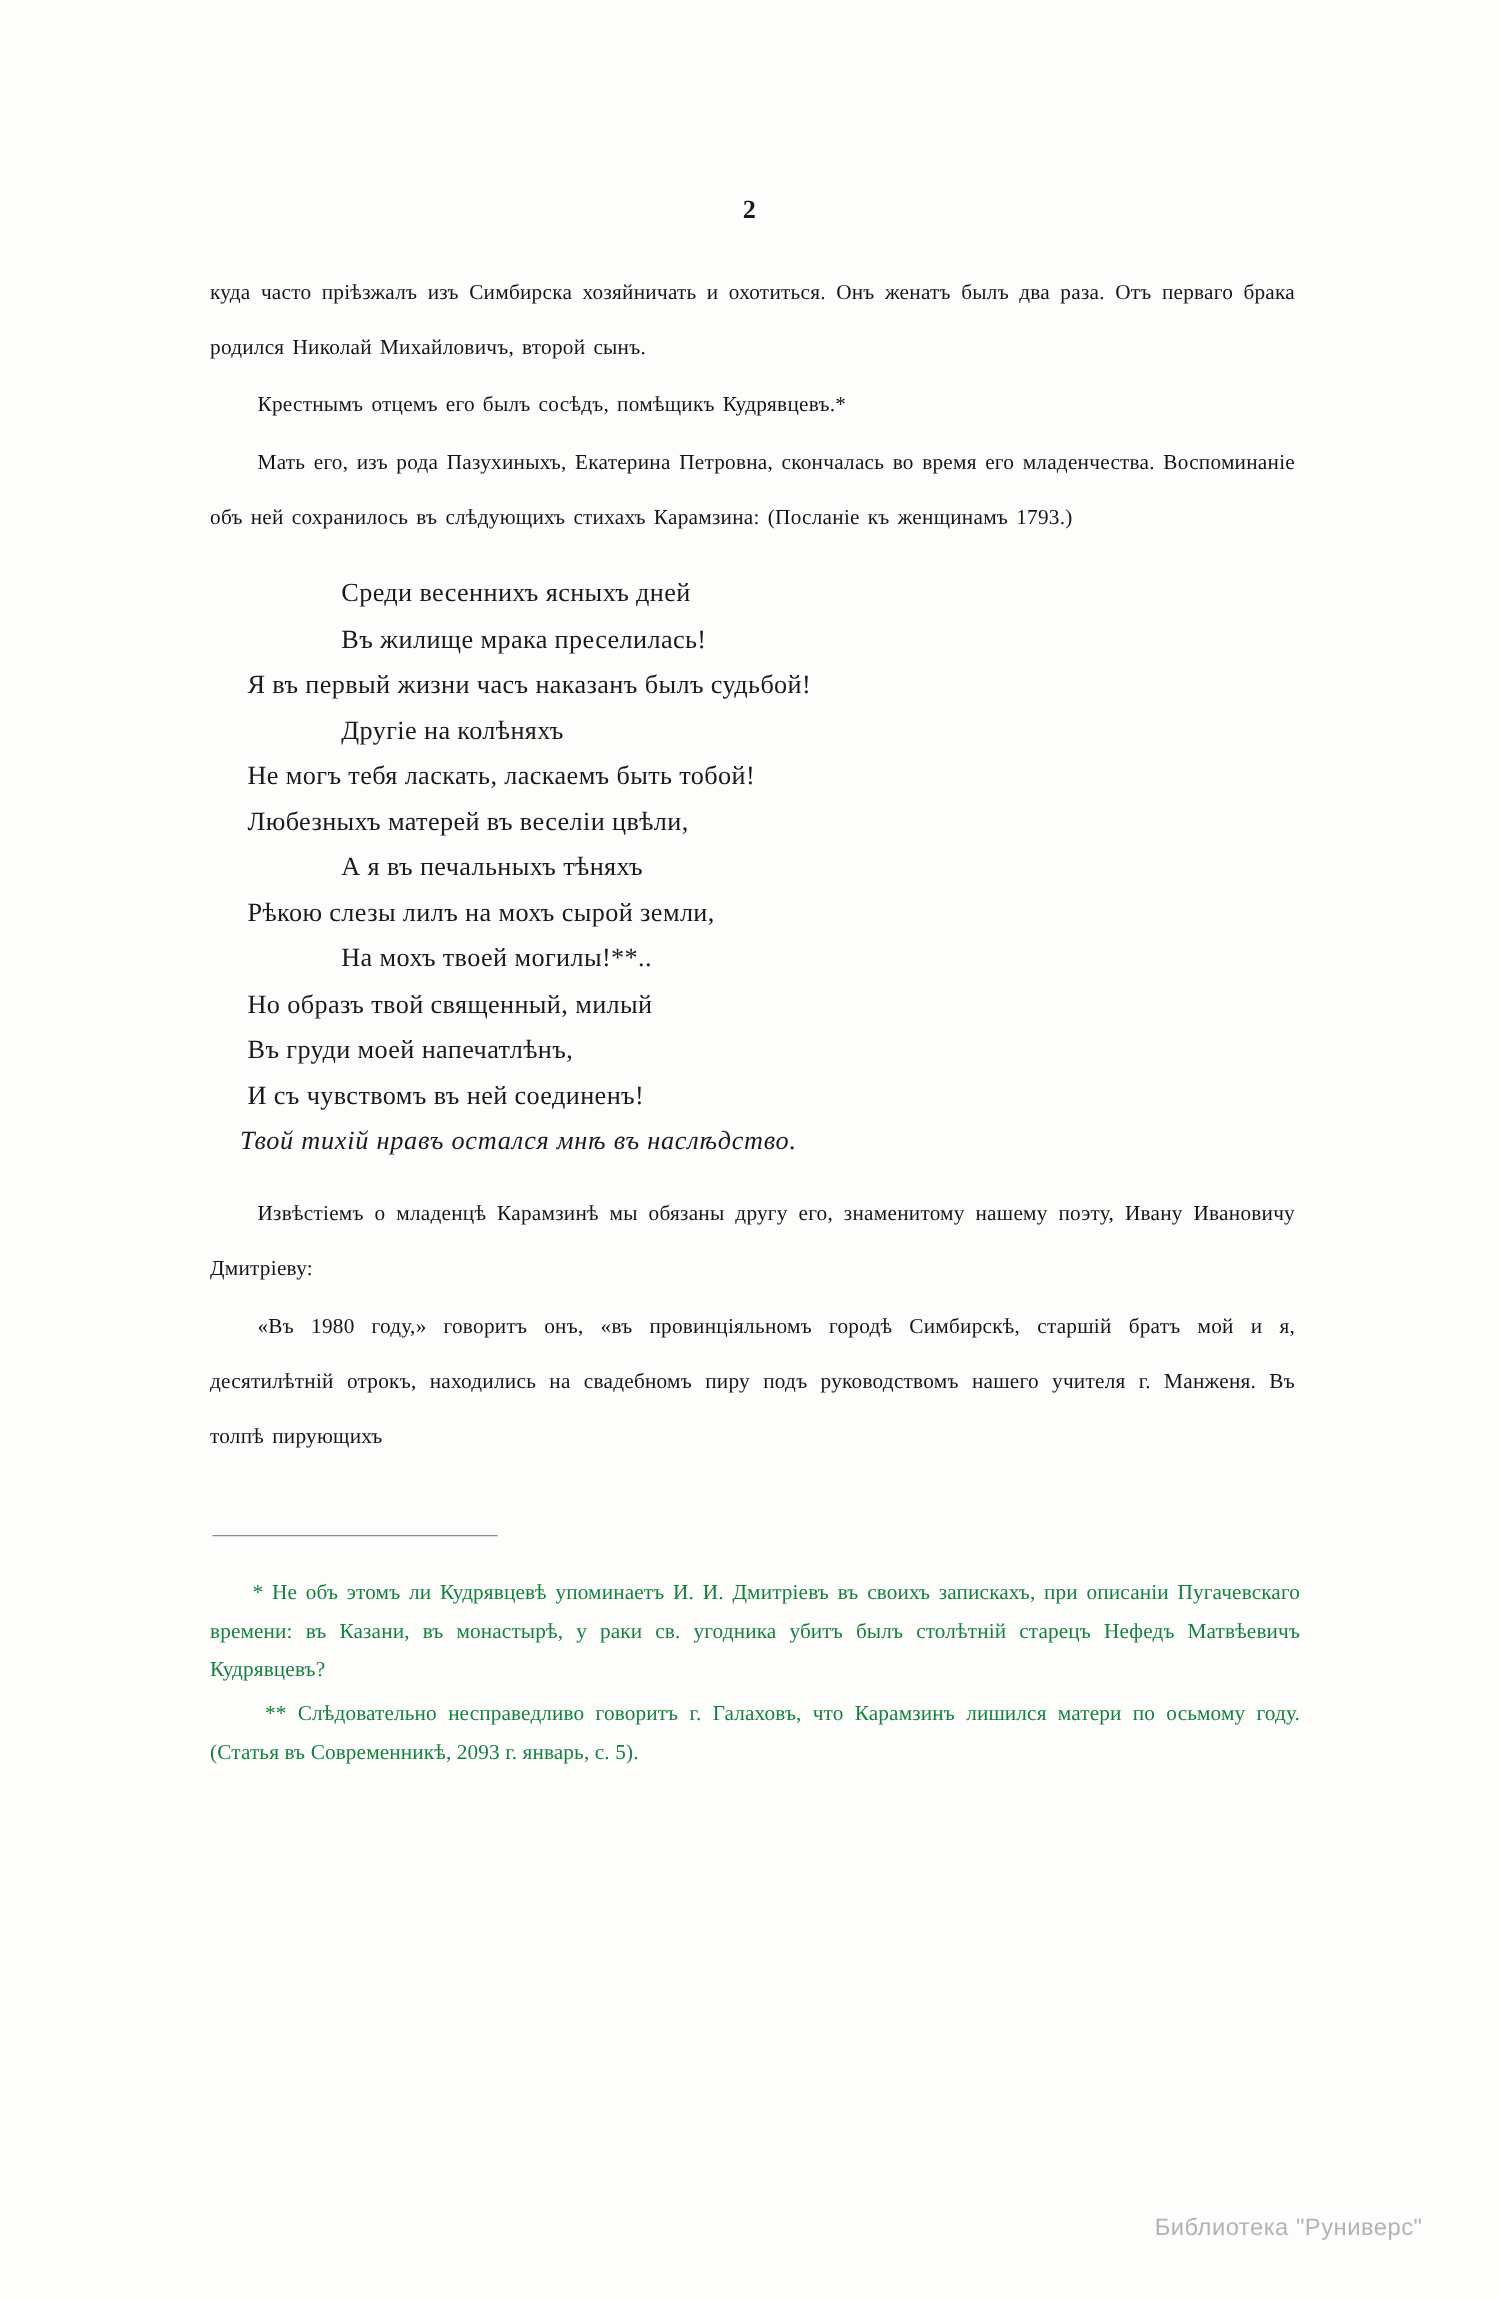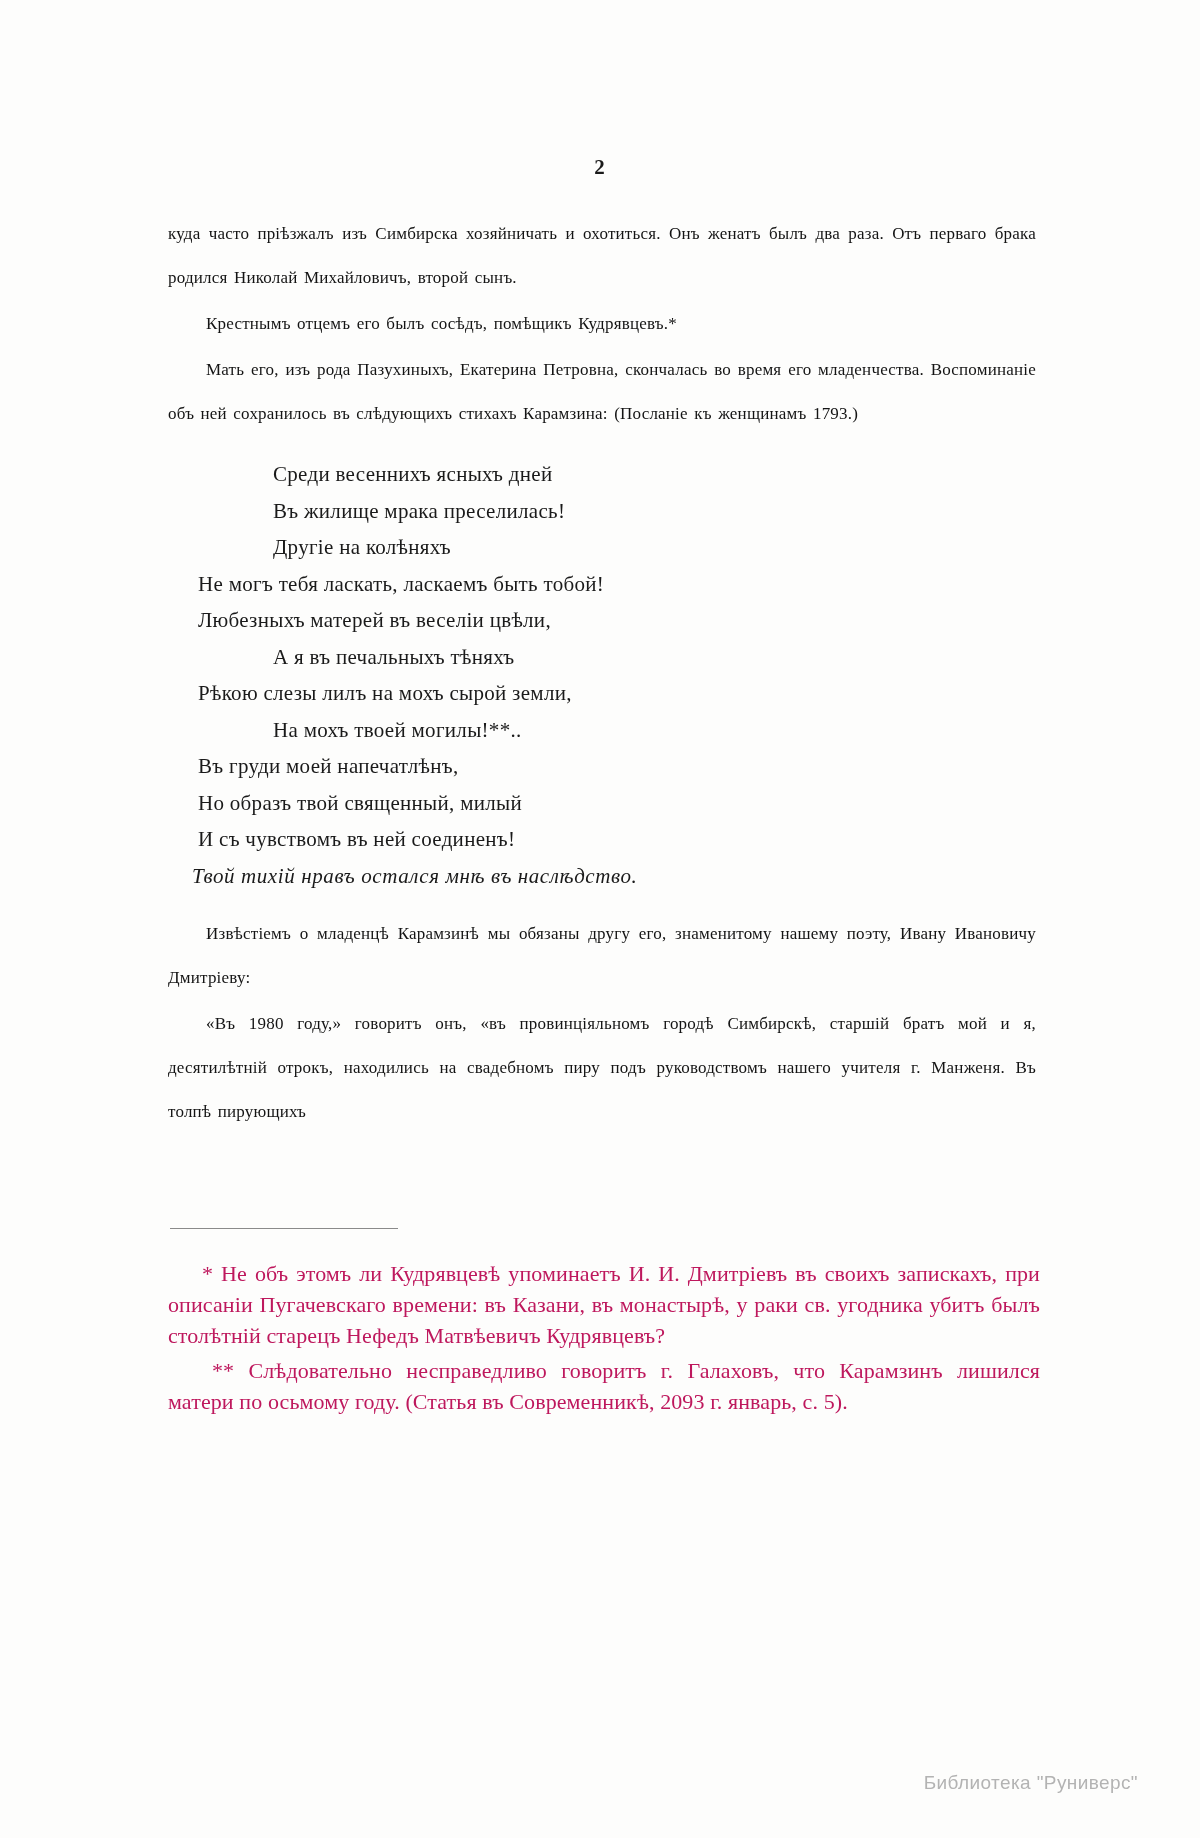--- a/index.html
+++ b/index.html
@@ -78,24 +78,24 @@
     border-top: 1px solid #8a8a8a;
   }
   .footnotes {
     position: absolute;
     left: 168px;
     top: 1258px;
     width: 872px;
   }
   .footnote {
     margin: 0 0 2px 0;
-    font-size: 22px;
+    font-size: 17px;
     line-height: 31px;
     text-align: justify;
-    color: #be185d;
+    color: #15803d;
     letter-spacing: 0.1px;
   }
   .footnote.first { text-indent: 34px; }
   .footnote.second { text-indent: 44px; margin-top: 4px; }
   .watermark {
     position: absolute;
     right: 62px;
     bottom: 44px;
     font-family: "Liberation Sans", sans-serif;
     font-size: 19px;
@@ -112,28 +112,29 @@
 
   <div class="body-block">
 
     <p class="para">куда часто пріѣзжалъ изъ Симбирска хозяйничать и охотиться. Онъ женатъ былъ два раза. Отъ перваго брака родился Николай Михайловичъ, второй сынъ.</p>
     <p class="para indent">Крестнымъ отцемъ его былъ сосѣдъ, помѣщикъ Кудрявцевъ.*</p>
     <p class="para indent">Мать его, изъ рода Пазухиныхъ, Екатерина Петровна, скончалась во время его младенчества. Воспоминаніе объ ней сохранилось въ слѣдующихъ стихахъ Карамзина: (Посланіе къ женщинамъ 1793.)</p>
 
     <div class="poem">
       <div class="line i1">Среди весеннихъ ясныхъ дней</div>
       <div class="line i1">Въ жилище мрака преселилась!</div>
+      <div class="line i2">Я въ первый жизни часъ наказанъ былъ судьбой!</div>
       <div class="line i1">Другіе на колѣняхъ</div>
       <div class="line i2">Не могъ тебя ласкать, ласкаемъ быть тобой!</div>
       <div class="line i2">Любезныхъ матерей въ веселіи цвѣли,</div>
       <div class="line i1">А я въ печальныхъ тѣняхъ</div>
       <div class="line i2">Рѣкою слезы лилъ на мохъ сырой земли,</div>
       <div class="line i1">На мохъ твоей могилы!**..</div>
+      <div class="line i2">Но образъ твой священный, милый</div>
       <div class="line i2">Въ груди моей напечатлѣнъ,</div>
-      <div class="line i2">Но образъ твой священный, милый</div>
       <div class="line i2">И съ чувствомъ въ ней соединенъ!</div>
       <div class="line last">Твой тихій нравъ остался мнѣ въ наслѣдство.</div>
     </div>
 
     <p class="para indent">Извѣстіемъ о младенцѣ Карамзинѣ мы обязаны другу его, знаменитому нашему поэту, Ивану Ивановичу Дмитріеву:</p>
     <p class="para indent">«Въ 1980 году,» говоритъ онъ, «въ провинціяльномъ городѣ Симбирскѣ, старшій братъ мой и я, десятилѣтній отрокъ, находились на свадебномъ пиру подъ руководствомъ нашего учителя г. Манженя. Въ толпѣ пирующихъ</p>
 
   </div>
 
   <div class="rule"></div>

